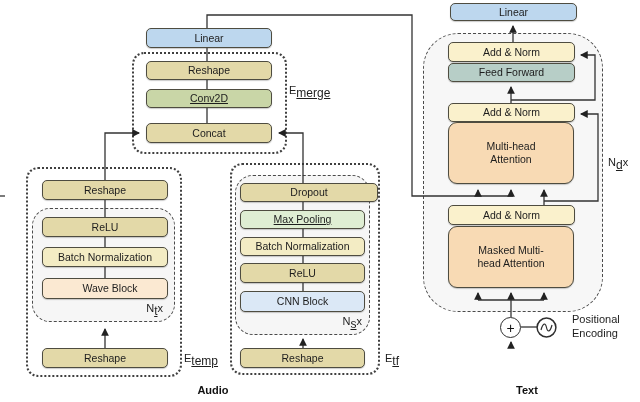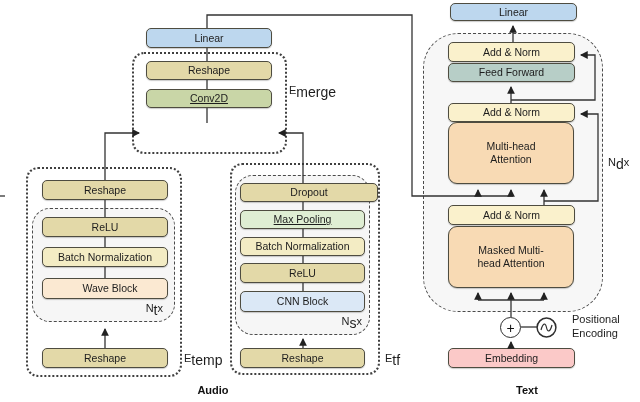--- a/index.html
+++ b/index.html
@@ -18,40 +18,41 @@
   .mgreen{background:#dfeed3;}
   .cblue{background:#dbe8f6;}
   .anorm{background:#faf1cc;}
   .ff{background:#b7cec7;}
   .att{background:#f8dab4;}
   .pink{background:#fbc9c8;}
   .container{position:absolute;box-sizing:border-box;z-index:1;}
   .dotted{border:2px dotted #3f3f3f;border-radius:12px;background:transparent;}
   .dashed{border:1.7px dashed #4a4a4a;border-radius:18px;background:#f6f6f6;}
   .tag{position:absolute;font-size:11px;color:#1d1d1d;z-index:2;white-space:nowrap;}
-  .tag sub{font-size:14px;}
+  .tag sub{font-size:12px;text-decoration:underline;}
   .caption{position:absolute;font-weight:bold;font-size:11px;color:#111;z-index:2;
            width:70px;text-align:center;}
   .wires{position:absolute;left:0;top:0;z-index:3;pointer-events:none;}
   .circle{position:absolute;box-sizing:border-box;width:21px;height:21px;border:1.5px solid #2e2e2e;
           border-radius:50%;background:#fff;z-index:2;display:flex;align-items:center;
           justify-content:center;font-size:14px;color:#111;line-height:14px;}
   .posenc{position:absolute;font-size:11px;line-height:14px;color:#1d1d1d;z-index:2;width:70px;}
 </style>
 </head>
 <body>
 
 <div class="canvas">
 
   <div class="box blue" style="left:146px;top:28px;width:126px;height:20px;">Linear</div>
 
   <div class="container dotted" style="left:132px;top:52px;width:155px;height:102px;"></div>
 
   <div class="box tan" style="left:146px;top:61px;width:126px;height:19px;">Reshape</div>
   <div class="box green" style="left:146px;top:89px;width:126px;height:19px;">Conv2D</div>
+  <div class="box tan" style="left:146px;top:123px;width:126px;height:20px;">Concat</div>
 
   <span class="tag" style="left:289px;top:84px;">
     <span>E</span><sub>merge</sub>
   </span>
 
   <div class="container dotted" style="left:26px;top:167px;width:156px;height:210px;"></div>
 
   <div class="box tan" style="left:42px;top:180px;width:126px;height:20px;">Reshape</div>
 
   <div class="container dashed" style="left:32px;top:208px;width:143px;height:114px;"></div>
@@ -111,21 +112,20 @@
 
   <div class="circle" style="left:536px;top:317px;border:none;background:transparent;">
     <svg width="21" height="21" viewBox="0 0 21 21">
       <circle cx="10.5" cy="10.5" r="9.4" fill="#ffffff" stroke="#2e2e2e" stroke-width="1.5"></circle>
       <path d="M5 13 C7 5.5, 9.5 5.5, 10.5 10.5 C11.5 15.5, 14 15.5, 16 8" fill="none" stroke="#2e2e2e" stroke-width="1.2"></path>
     </svg>
   </div>
 
   <div class="posenc" style="left:572px;top:312px;">Positional Encoding</div>
 
-  <div class="box pink" style="left:448px;top:348px;width:127px;height:20px;">Embedding</div>
 
   <div class="caption" style="left:178px;top:384px;">Audio</div>
   <div class="caption" style="left:492px;top:384px;">Text</div>
 
   <svg class="wires" width="640" height="402" viewBox="0 0 640 402">
     <defs>
       <marker id="arr" markerWidth="7" markerHeight="7" refX="5.2" refY="3" orient="auto">
         <path d="M0,0 L6,3 L0,6 Z" fill="#222"></path>
       </marker>
     </defs>

